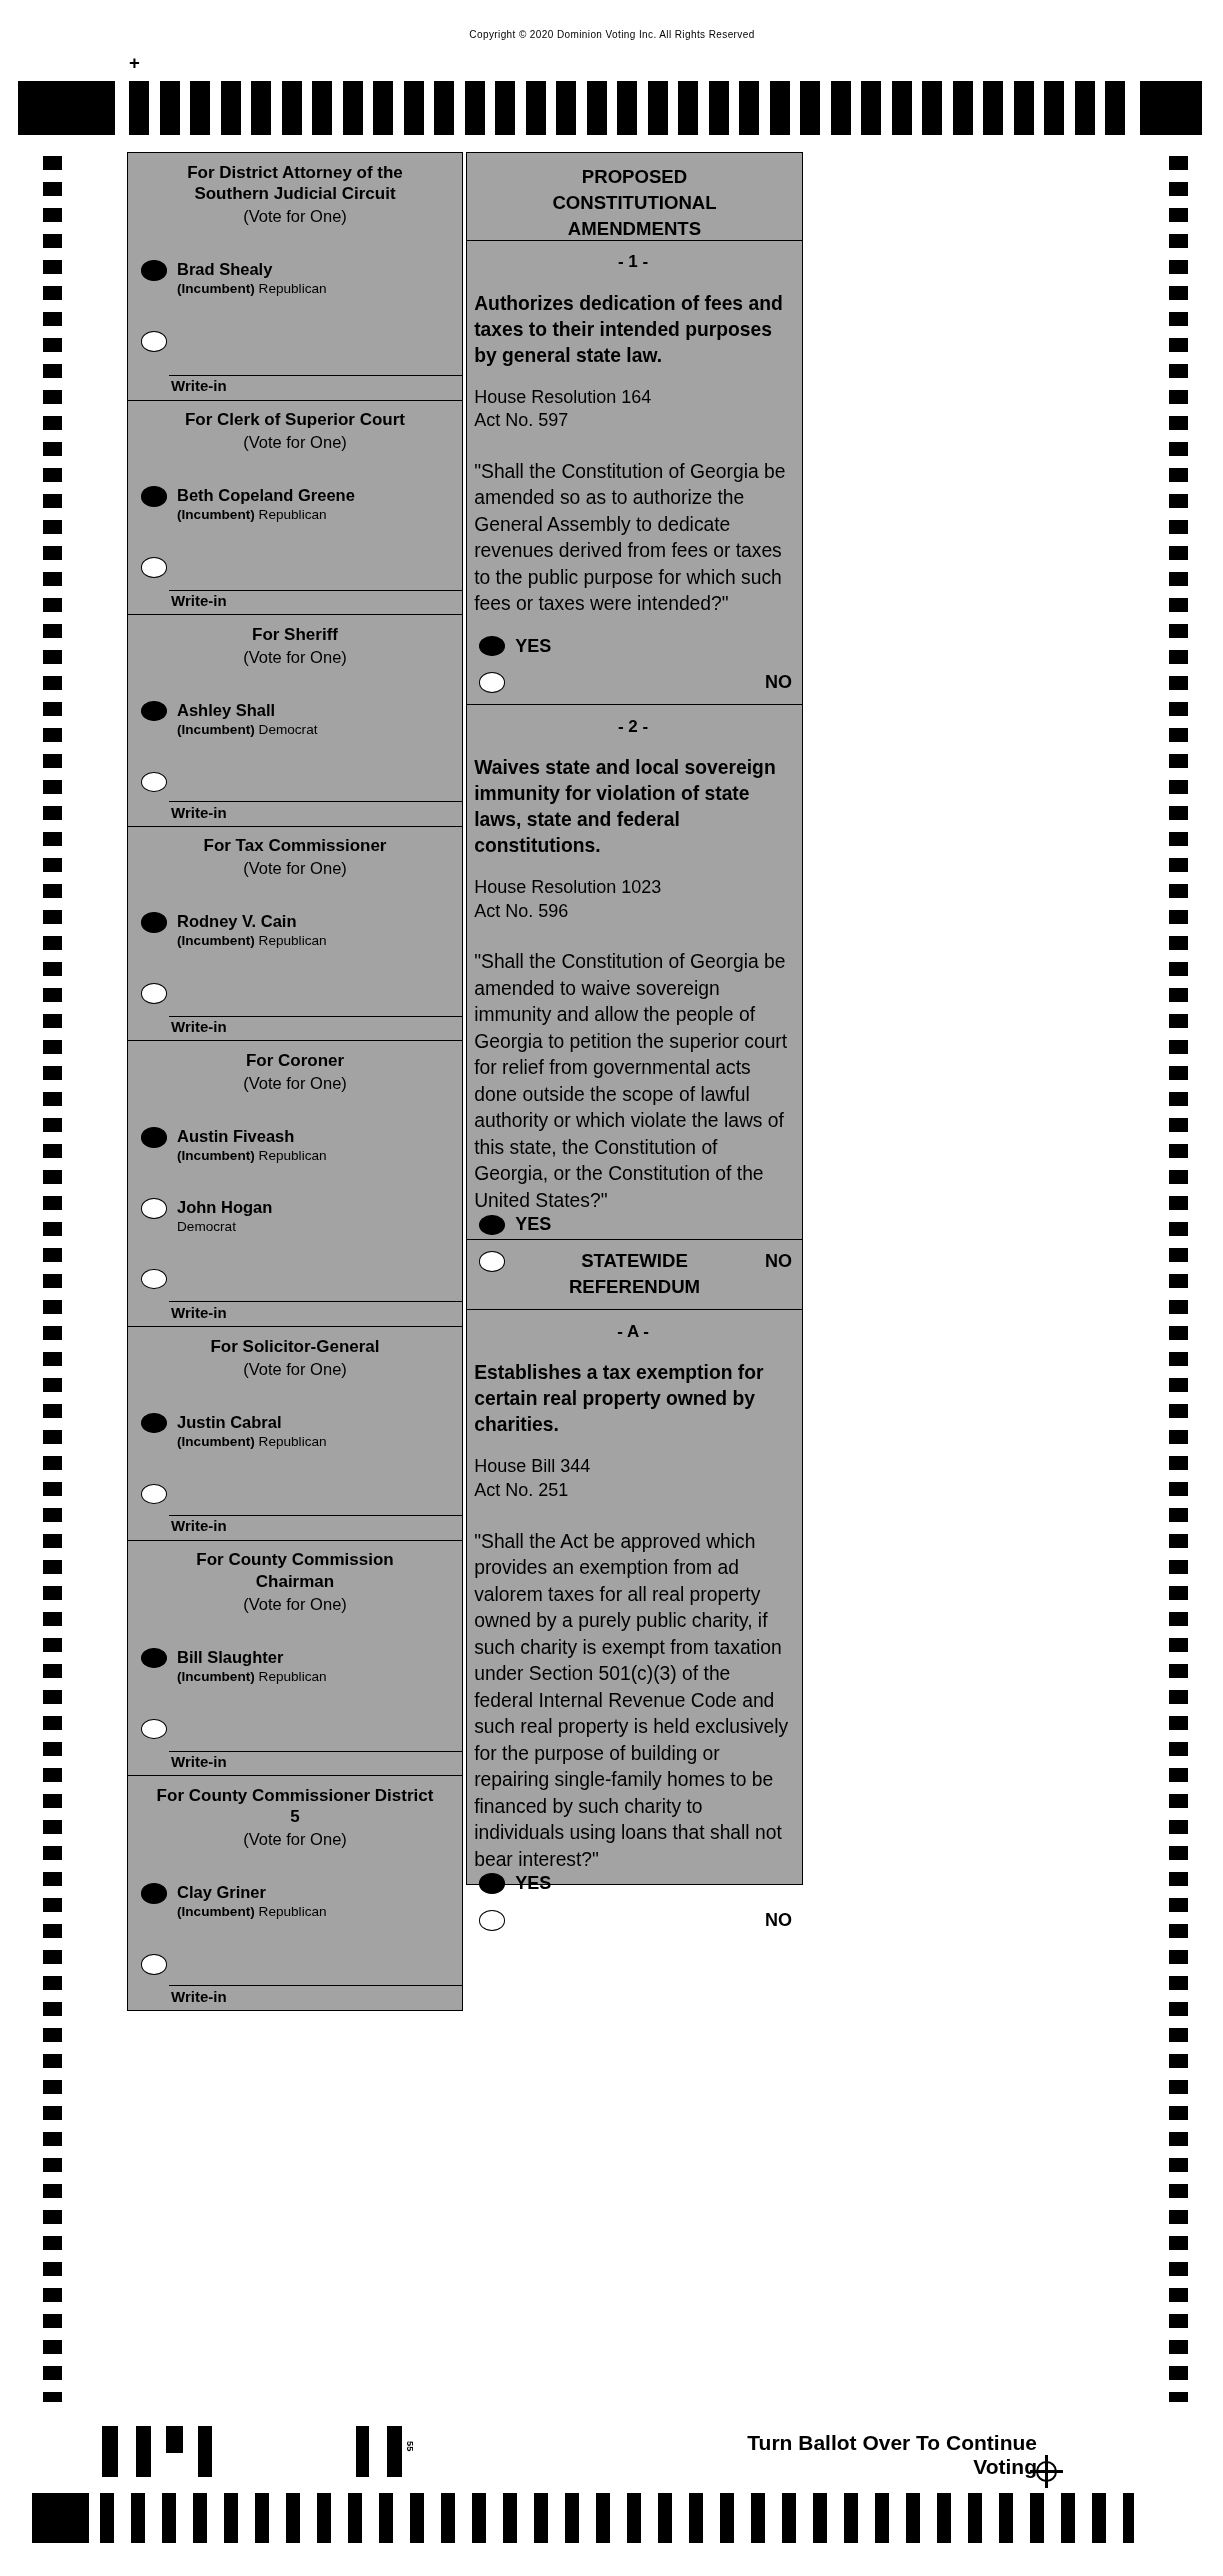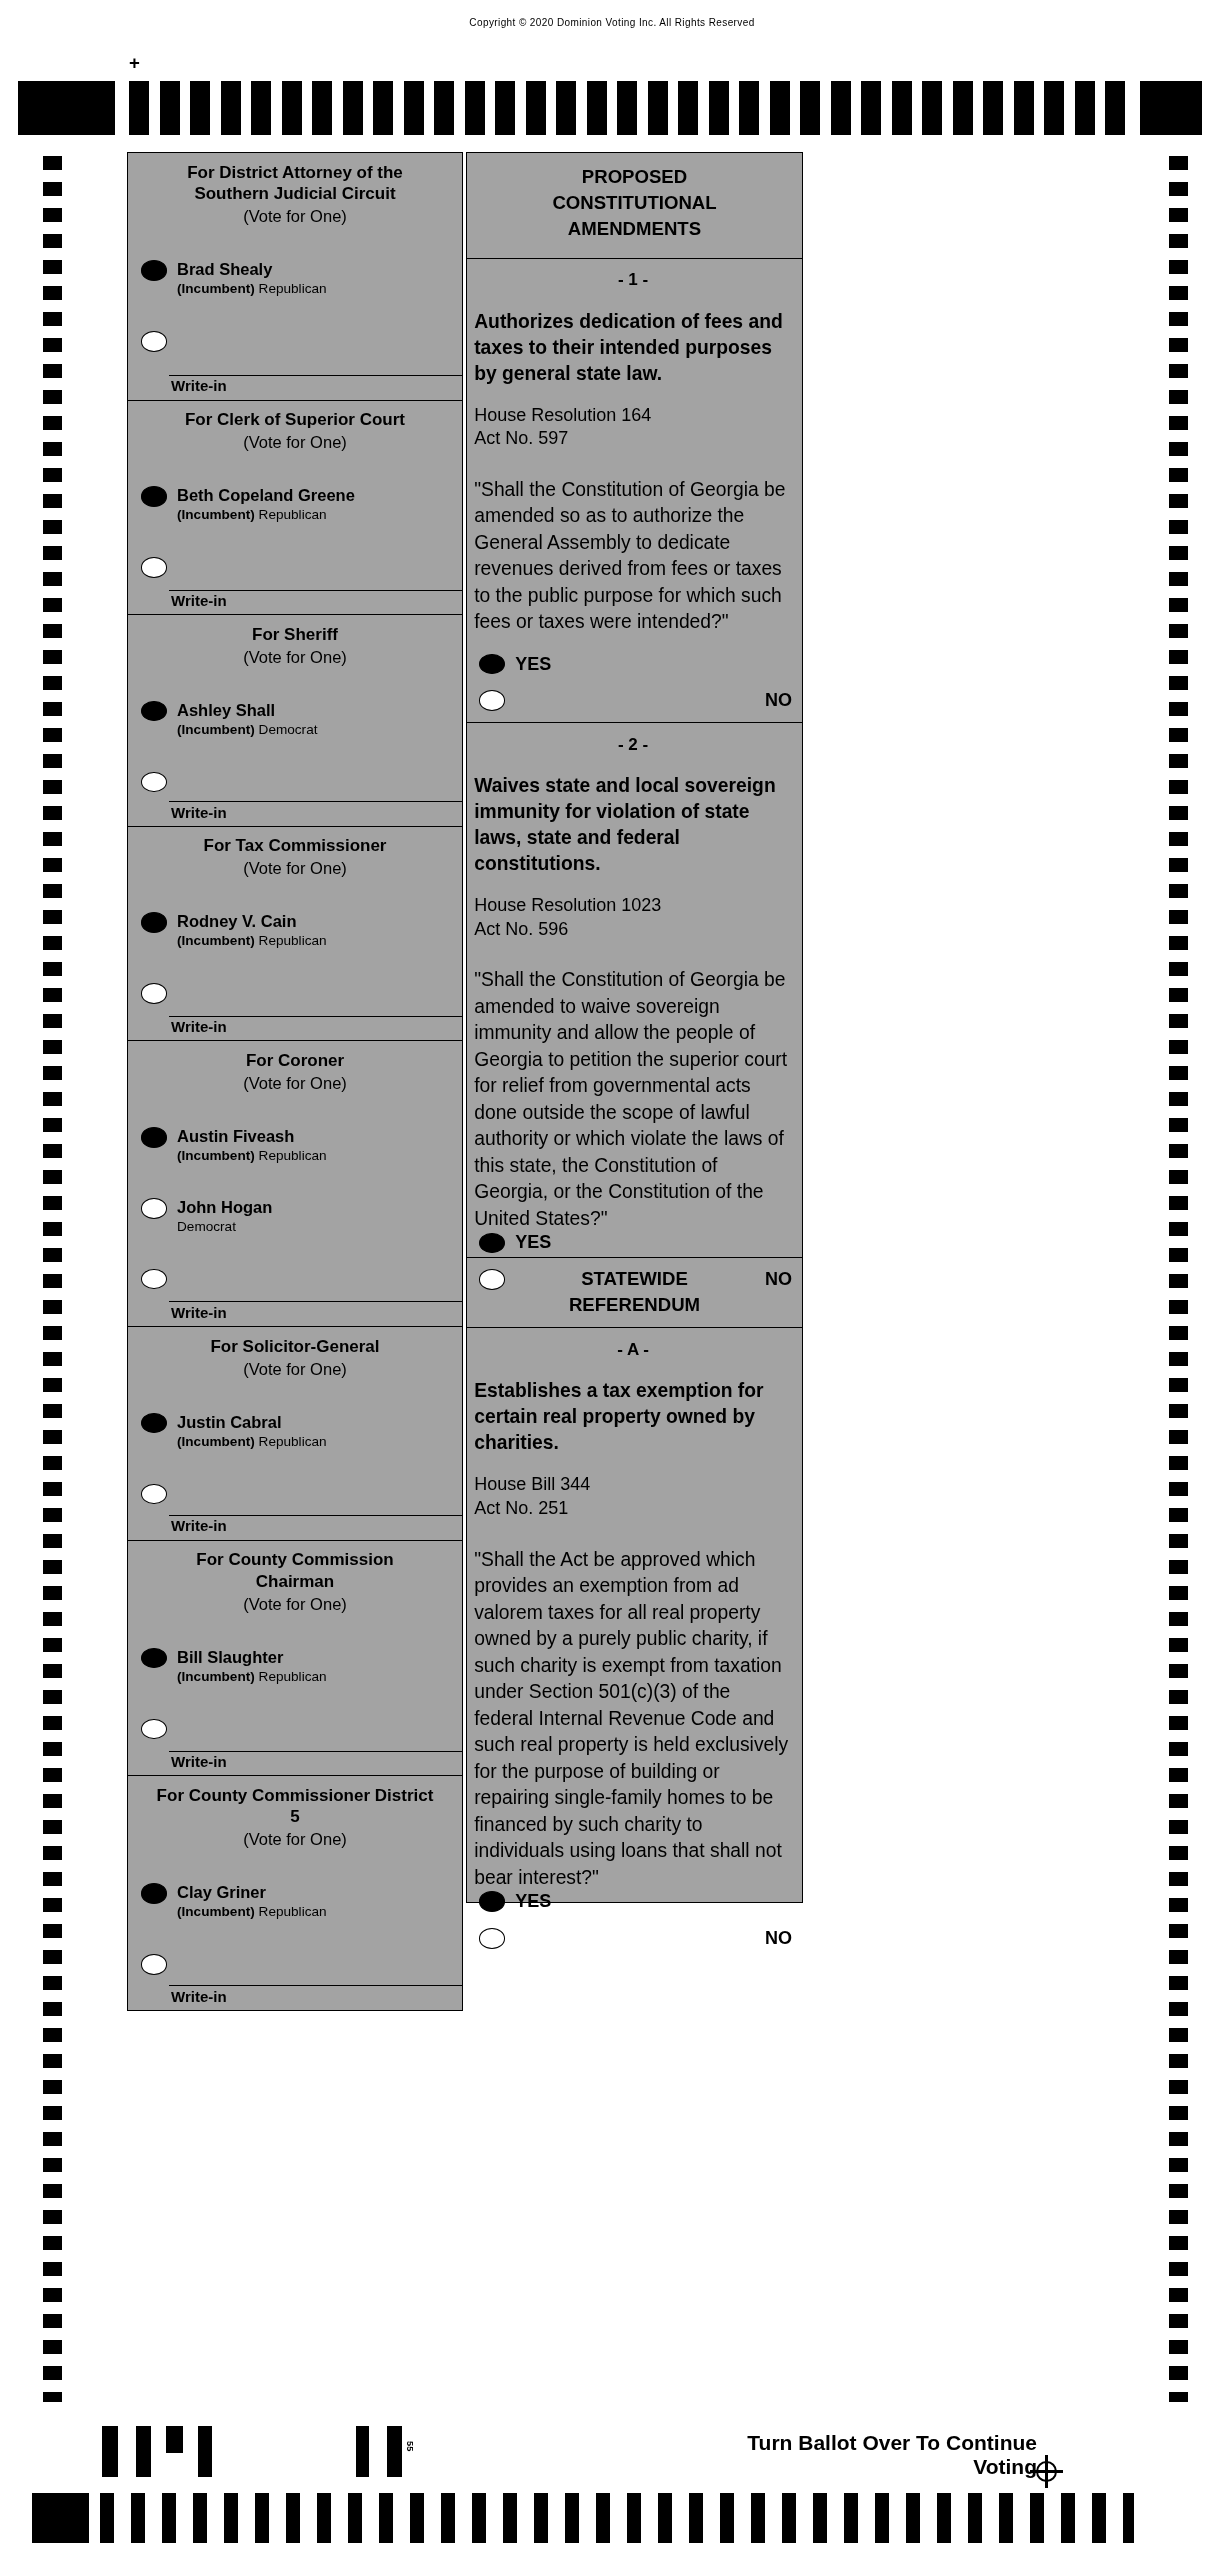--- a/index.html
+++ b/index.html
@@ -1,20 +1,20 @@
 <!DOCTYPE html>
 <html style="font-size:11.4px"><head>
 <meta charset="utf-8">
 <style>
   html,body{margin:0;padding:0;background:#fff;}
   body{width:1224px;height:2576px;position:relative;overflow:hidden;
        font-family:"Liberation Sans","DejaVu Sans",sans-serif;color:#000;}
 
   
-  .copyright{position:absolute;top:17px;left:0;width:1224px;text-align:center;
+  .copyright{position:absolute;top:29px;left:0;width:1224px;text-align:center;
              font-size:10px;letter-spacing:0.4px;}
   .plus-mark{position:absolute;left:129px;top:52px;font-size:18.6px;font-weight:bold;}
   .strip{position:absolute;left:0;width:1224px;}
   .strip .block{position:absolute;background:#000;}
   .strip .bars{position:absolute;background:repeating-linear-gradient(
                to right,#000 0 20px,transparent 20px 30.5px);}
   .strip.top{top:81px;height:54px;}
   .strip.top .block.l{left:18px;width:97px;top:0;height:54px;}
   .strip.top .bars{left:129px;width:1000px;top:0;height:54px;}
   .strip.top .block.r{left:1140px;width:62px;top:0;height:54px;}
@@ -253,21 +253,21 @@
     <div class="writein">
       <div class="wline"></div>
       <div class="wlabel">Write-in</div>
     </div>
   </section>
 
 </div>
 
 <div class="col measures">
 
-  <section class="box" style="height:107px">
+  <section class="box" style="height:89px">
     <div class="hdr amend">PROPOSED CONSTITUTIONAL AMENDMENTS</div>
   </section>
 
   <section class="box measure" style="height:466px">
     <div class="m-num">- 1 -</div>
     <div class="m-summary">Authorizes dedication of fees and taxes to their intended purposes by general state law.</div>
     <div class="m-ref">
       <div>House Resolution 164</div>
       <div>Act No. 597</div>
     </div>

